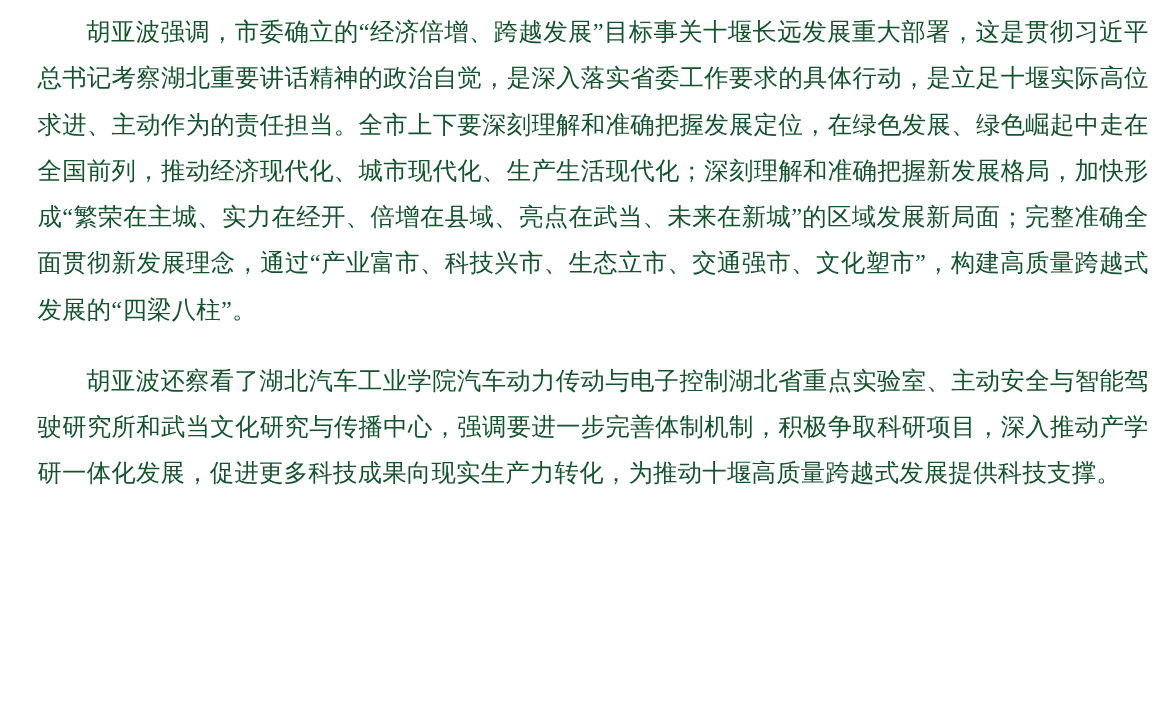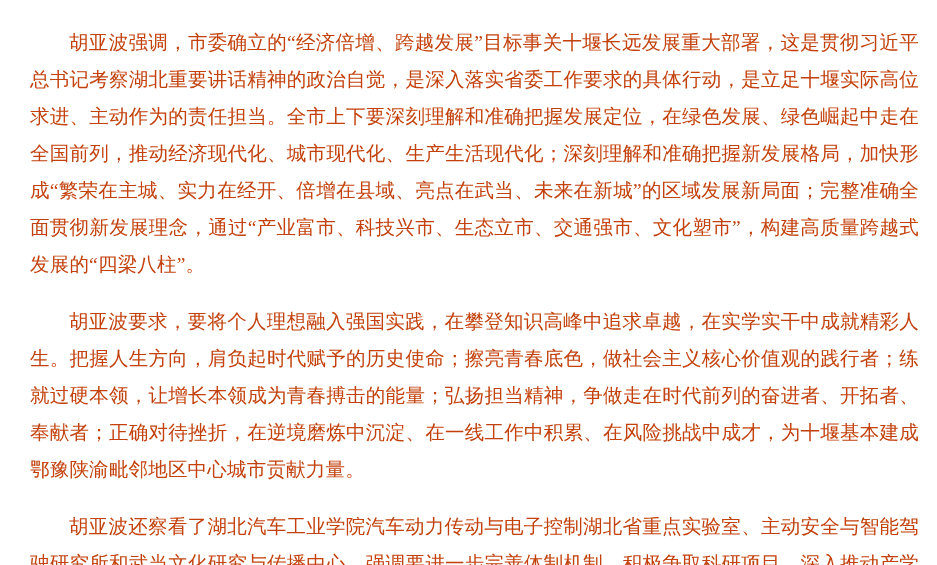--- a/index.html
+++ b/index.html
@@ -18,37 +18,36 @@
     box-sizing: border-box;
     width: 937px;
     height: 565px;
     padding: 8px 18px 8px 30px;
     background: #ffffff;
   }
   .article {
     display: block;
   }
   .para {
-    margin: 16px 0 20px 0;
+    margin: 0 0 20px 0;
     font-size: 19.5px;
     line-height: 37px;
     text-align: justify;
     text-justify: inter-ideograph;
     text-indent: 2em;
     letter-spacing: 0.2px;
-    color: #c2410c;
+    color: #14532d;
     font-weight: 500;
   }
   .para:last-child {
     margin-bottom: 0;
   }
 </style>
 </head>
 <body>
 
 <div class="page">
   <div class="article">
     <p class="para">胡亚波强调，市委确立的“经济倍增、跨越发展”目标事关十堰长远发展重大部署，这是贯彻习近平总书记考察湖北重要讲话精神的政治自觉，是深入落实省委工作要求的具体行动，是立足十堰实际高位求进、主动作为的责任担当。全市上下要深刻理解和准确把握发展定位，在绿色发展、绿色崛起中走在全国前列，推动经济现代化、城市现代化、生产生活现代化；深刻理解和准确把握新发展格局，加快形成“繁荣在主城、实力在经开、倍增在县域、亮点在武当、未来在新城”的区域发展新局面；完整准确全面贯彻新发展理念，通过“产业富市、科技兴市、生态立市、交通强市、文化塑市”，构建高质量跨越式发展的“四梁八柱”。</p>
-    <p class="para">胡亚波要求，要将个人理想融入强国实践，在攀登知识高峰中追求卓越，在实学实干中成就精彩人生。把握人生方向，肩负起时代赋予的历史使命；擦亮青春底色，做社会主义核心价值观的践行者；练就过硬本领，让增长本领成为青春搏击的能量；弘扬担当精神，争做走在时代前列的奋进者、开拓者、奉献者；正确对待挫折，在逆境磨炼中沉淀、在一线工作中积累、在风险挑战中成才，为十堰基本建成鄂豫陕渝毗邻地区中心城市贡献力量。</p>
     <p class="para">胡亚波还察看了湖北汽车工业学院汽车动力传动与电子控制湖北省重点实验室、主动安全与智能驾驶研究所和武当文化研究与传播中心，强调要进一步完善体制机制，积极争取科研项目，深入推动产学研一体化发展，促进更多科技成果向现实生产力转化，为推动十堰高质量跨越式发展提供科技支撑。</p>
 
   </div>
 </div>
 
 </body></html>

